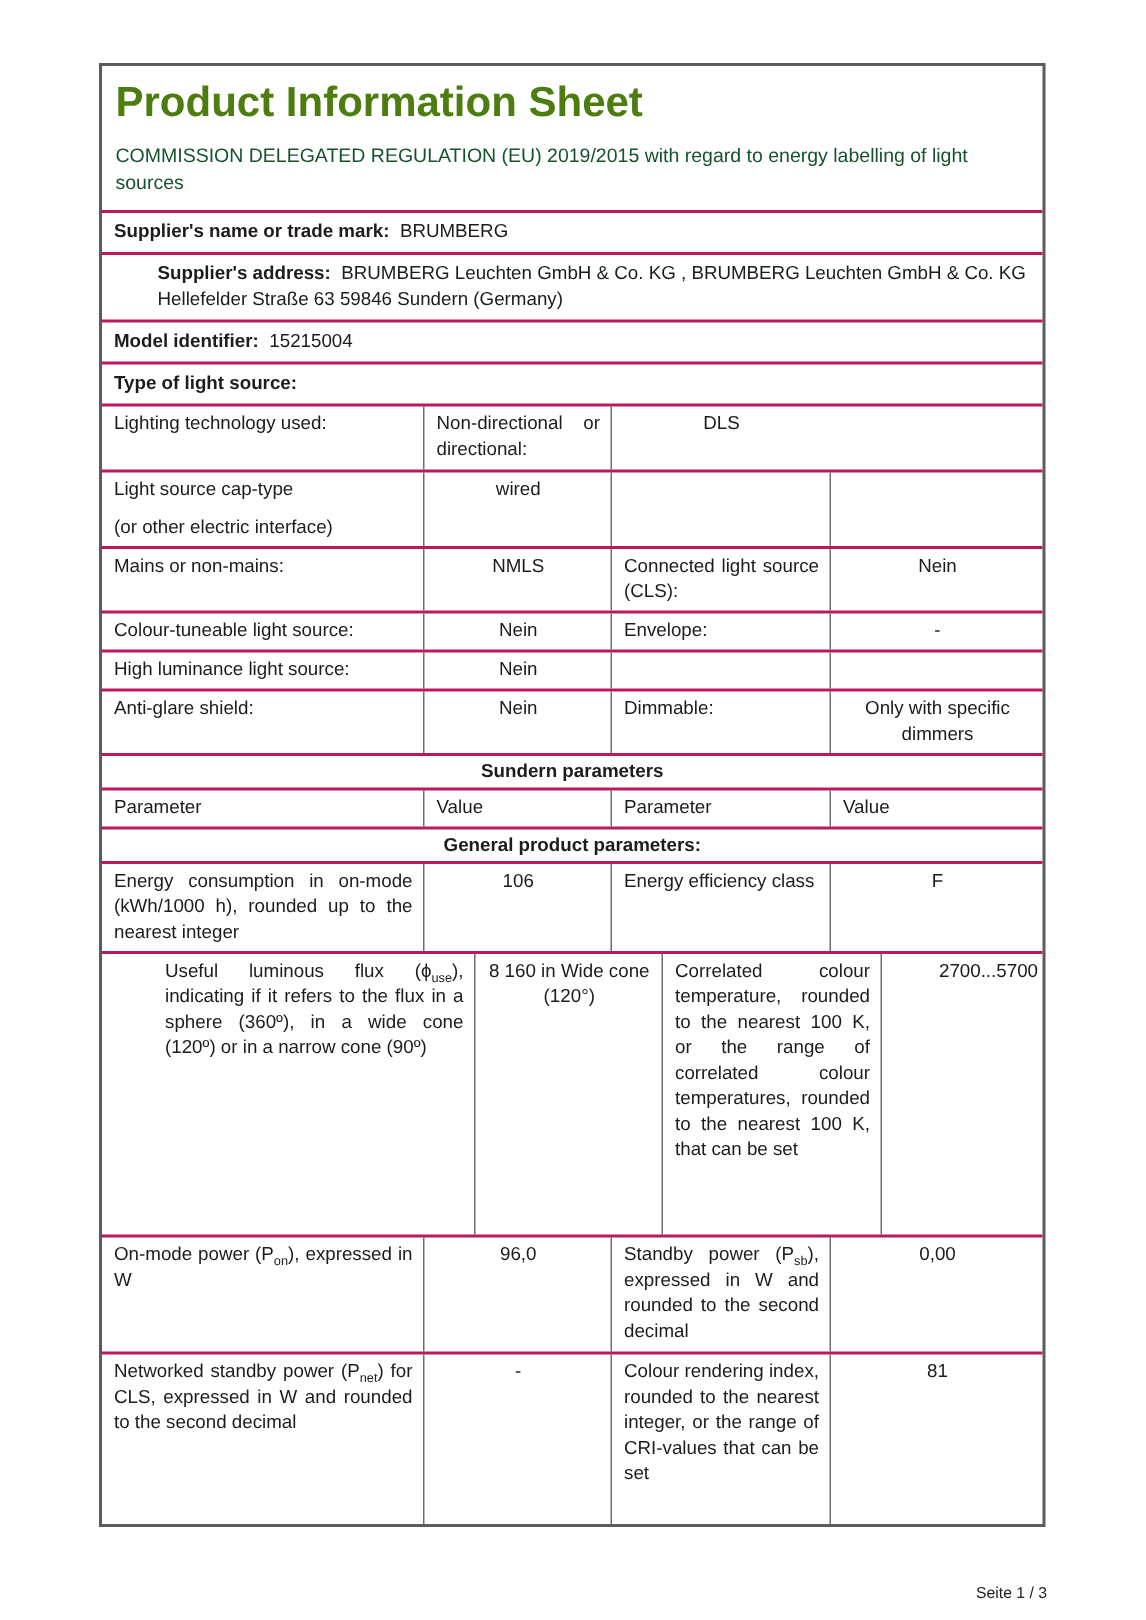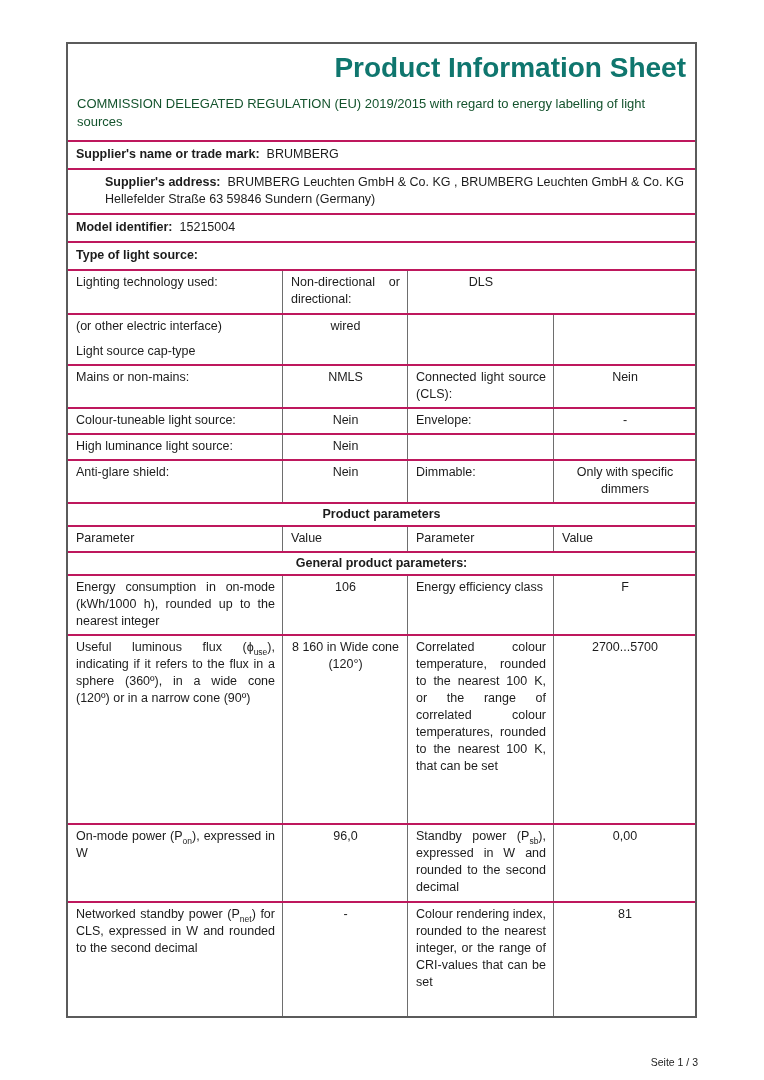--- a/index.html
+++ b/index.html
@@ -17,21 +17,21 @@
   .cell { box-sizing:border-box; padding:3px 7px 4px 8px; font-size:12.5px; line-height:1.36; overflow:hidden; }
   .cell + .cell { border-left:1px solid #6e6e6e; }
   .align-justify { text-align:justify; }
   .align-center { text-align:center; }
   .align-left { text-align:left; }
   .row.info { padding:4px 8px 5px; font-size:12.5px; line-height:1.36; }
   .info .lbl { font-weight:bold; }
   .info .val { margin-left:7px; }
   .row.span-h { font-weight:bold; text-align:center; font-size:12.5px; padding:3px 0 4px; }
   .titleblock { padding:7px 9px 8px; min-height:91px; }
-  .doc-title { color:#0f766e; font-weight:bold; font-size:28px; line-height:1.1; margin:2px 0 11px 0;text-align:right; }
+  .doc-title { color:#4d7c0f; font-weight:bold; font-size:28px; line-height:1.1; margin:2px 0 11px 0; }
   .doc-sub { font-size:13px; line-height:1.42; color:#14532d; max-width:612px; }
   .footer-label { position:absolute; right:66px; top:1056px; font-size:10.5px; color:#222; }
   sub { font-size:0.68em; line-height:0; }
   .para + .para { margin-top:8px; }
 </style>
 </head>
 <body>
 
 <div class="sheet">
   <div class="row titleblock">
@@ -43,22 +43,22 @@
     <div class="row info" style="min-height: 44px; padding-left: 37px;"><span class="lbl">Supplier's address:</span><span class="val">BRUMBERG Leuchten GmbH &amp; Co. KG , BRUMBERG Leuchten GmbH &amp; Co. KG Hellefelder Straße 63 59846 Sundern (Germany)</span></div>
     <div class="row info" style="min-height: 28px;"><span class="lbl">Model identifier:</span><span class="val">15215004</span></div>
     <div class="row info" style="min-height: 28px;"><span class="lbl">Type of light source:</span></div>
     <div class="row grid" style="min-height: 44px;">
       <div class="cell align-justify">Lighting technology used:</div>
       <div class="cell align-justify">Non-directional or directional:</div>
       <div class="cell align-center">DLS</div>
     </div>
     <div class="row grid" style="min-height: 44px;">
       <div class="cell align-justify">
+        <div class="para">Light source cap-type</div>
         <div class="para">(or other electric interface)</div>
-        <div class="para">Light source cap-type</div>
       </div>
       <div class="cell align-center">wired</div>
       <div class="cell align-justify"></div>
       <div class="cell align-center"></div>
     </div>
     <div class="row grid" style="min-height: 41px;">
       <div class="cell align-justify">Mains or non-mains:</div>
       <div class="cell align-center">NMLS</div>
       <div class="cell align-justify">Connected light source (CLS):</div>
       <div class="cell align-center">Nein</div>
@@ -74,35 +74,35 @@
       <div class="cell align-center">Nein</div>
       <div class="cell align-justify"></div>
       <div class="cell align-center"></div>
     </div>
     <div class="row grid" style="min-height: 40px;">
       <div class="cell align-justify">Anti-glare shield:</div>
       <div class="cell align-center">Nein</div>
       <div class="cell align-justify">Dimmable:</div>
       <div class="cell align-center">Only with specific dimmers</div>
     </div>
-    <div class="row span-h" style="min-height: 22px;">Product parameters</div>
+    <div class="row span-h" style="min-height: 22px;">Sundern parameters</div>
     <div class="row grid" style="min-height: 23px;">
       <div class="cell align-left">Parameter</div>
       <div class="cell align-left">Value</div>
       <div class="cell align-left">Parameter</div>
       <div class="cell align-left">Value</div>
     </div>
     <div class="row span-h" style="min-height: 21px;">General product parameters:</div>
     <div class="row grid" style="min-height: 57px;">
       <div class="cell align-justify">Energy consumption in on-mode (kWh/1000 h), rounded up to the nearest integer</div>
       <div class="cell align-center">106</div>
       <div class="cell align-justify">Energy efficiency class</div>
       <div class="cell align-center">F</div>
     </div>
-    <div class="row grid" style="min-height: 189px;">
+    <div class="row grid" style="min-height: 189px; padding-left: 34px;">
       <div class="cell align-justify">Useful luminous flux (ϕ<sub>use</sub>), indicating if it refers to the flux in a sphere (360º), in a wide cone (120º) or in a narrow cone (90º)</div>
       <div class="cell align-center">8 160 in Wide cone (120°)</div>
       <div class="cell align-justify">Correlated colour temperature, rounded to the nearest 100 K, or the range of correlated colour temperatures, rounded to the nearest 100 K, that can be set</div>
       <div class="cell align-center">2700...5700</div>
     </div>
     <div class="row grid" style="min-height: 78px;">
       <div class="cell align-justify">On-mode power (P<sub>on</sub>), expressed in W</div>
       <div class="cell align-center">96,0</div>
       <div class="cell align-justify">Standby power (P<sub>sb</sub>), expressed in W and rounded to the second decimal</div>
       <div class="cell align-center">0,00</div>

